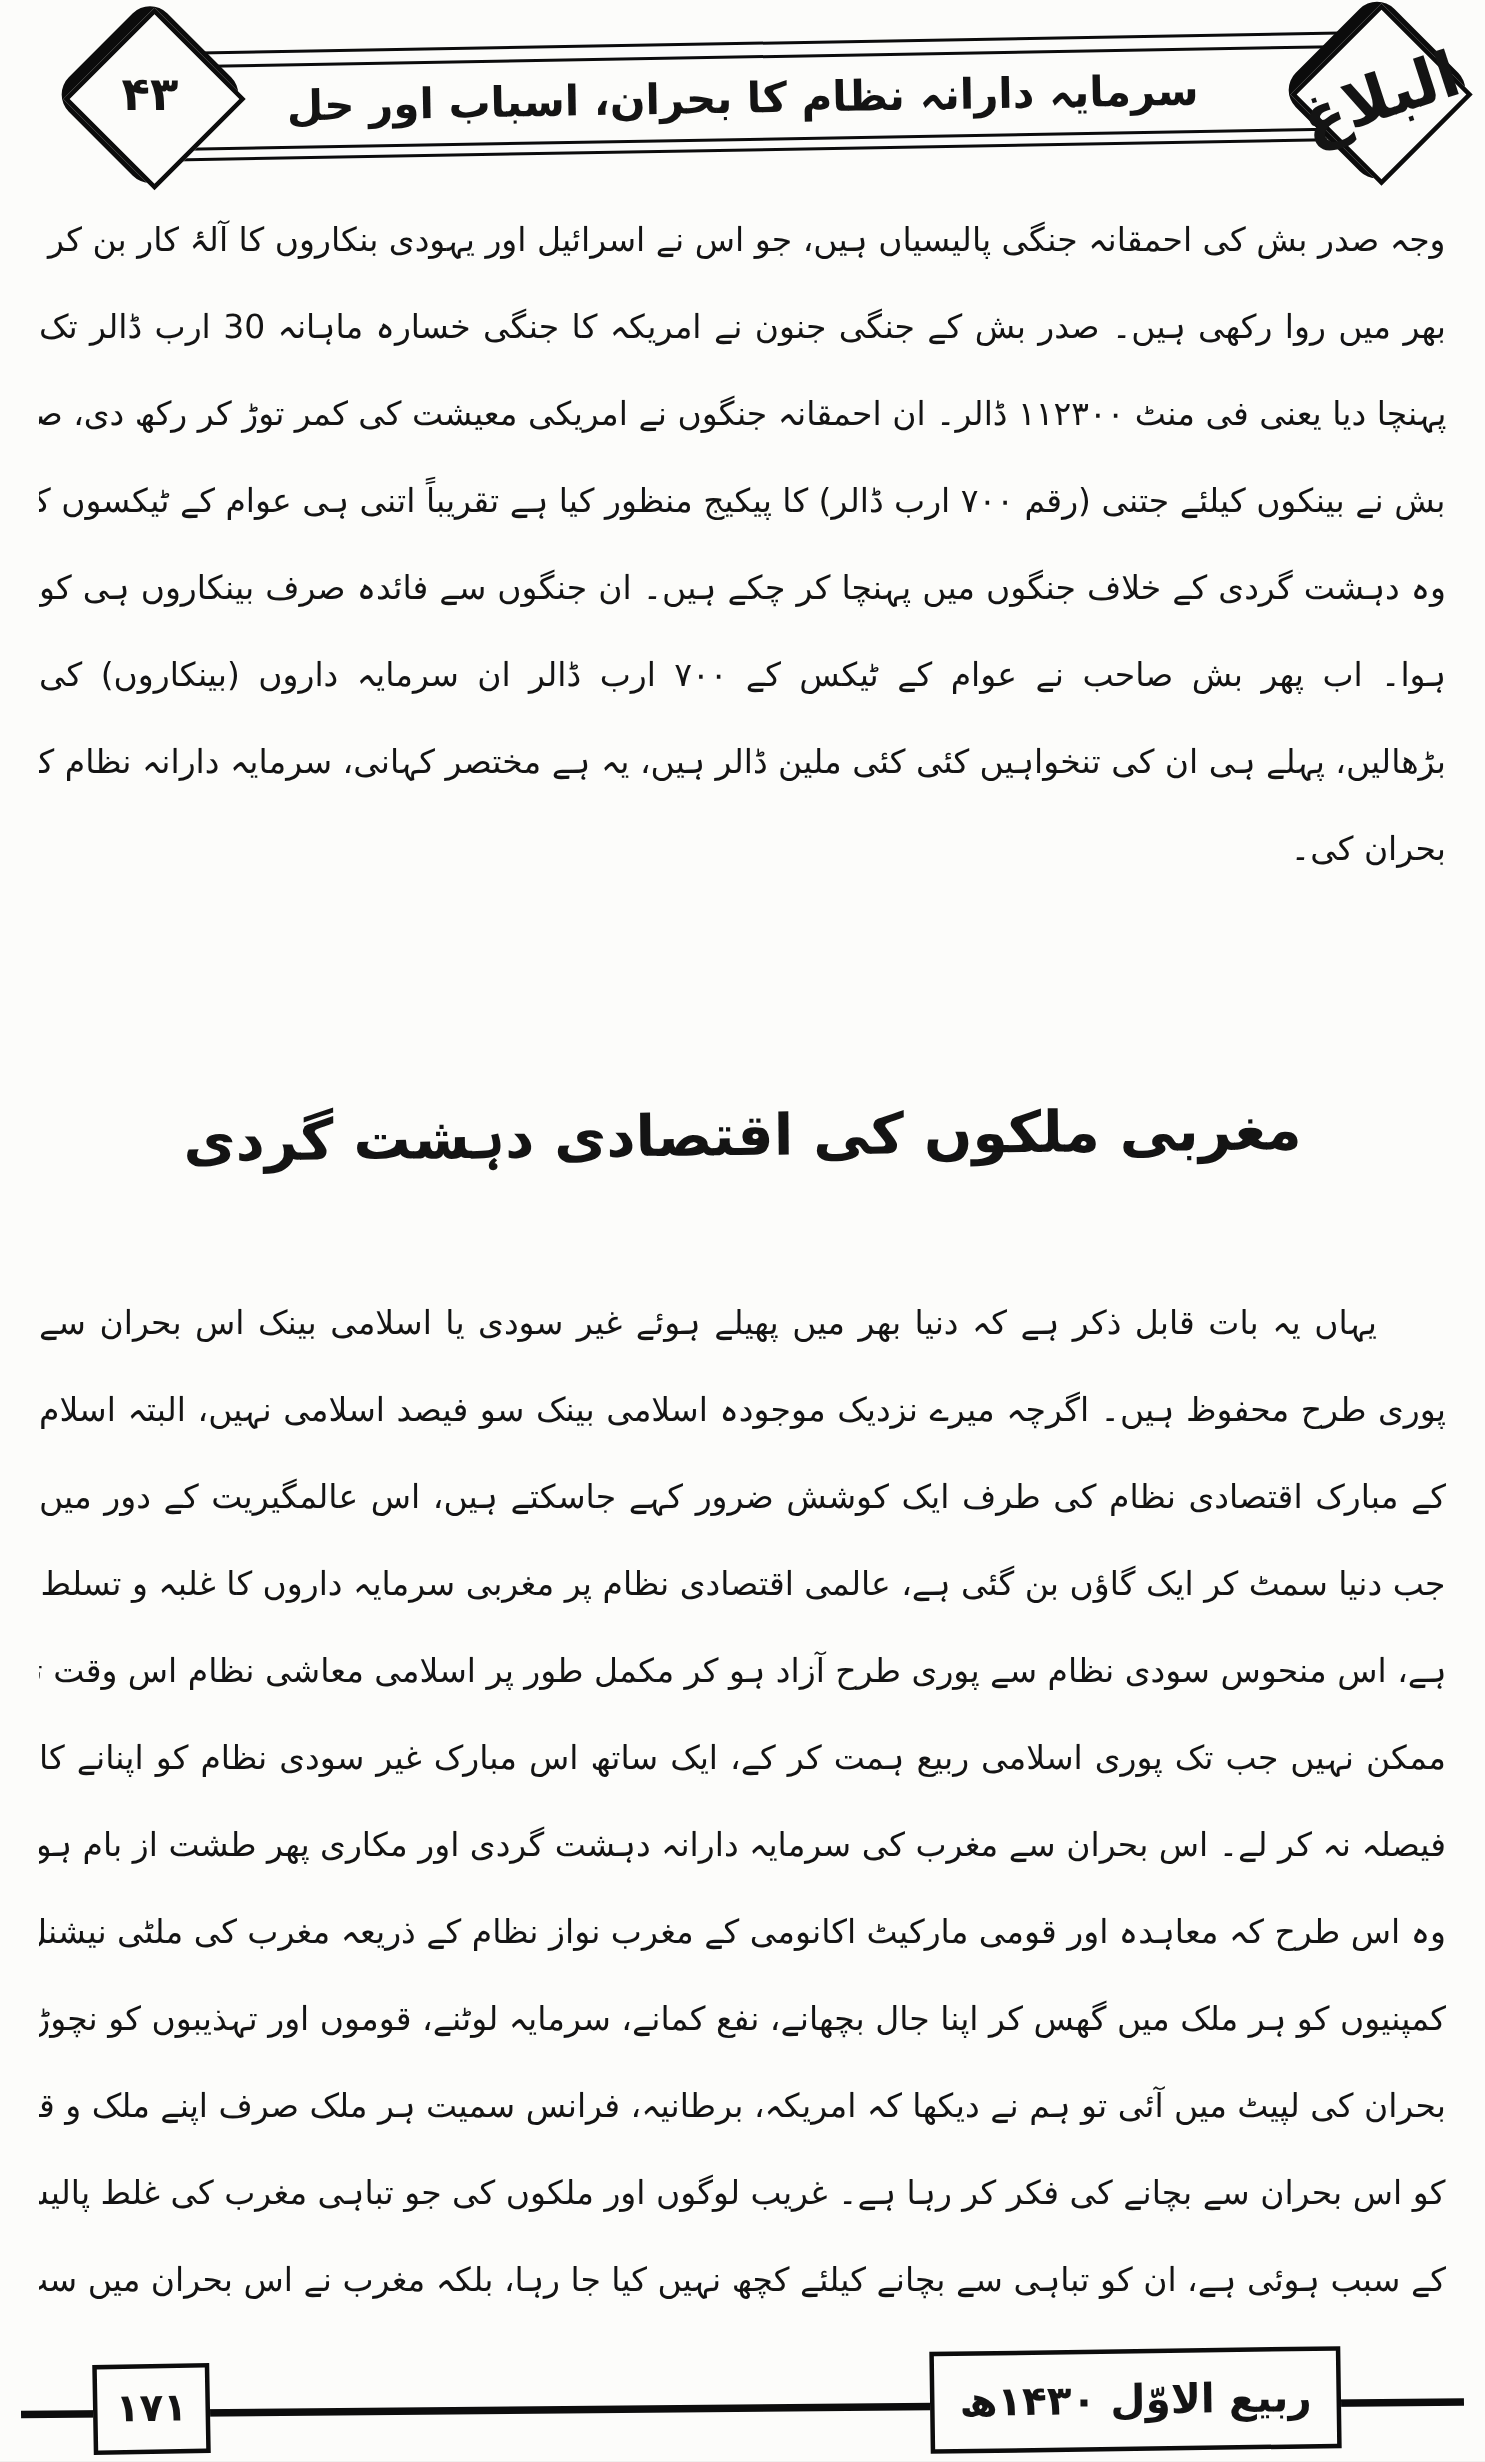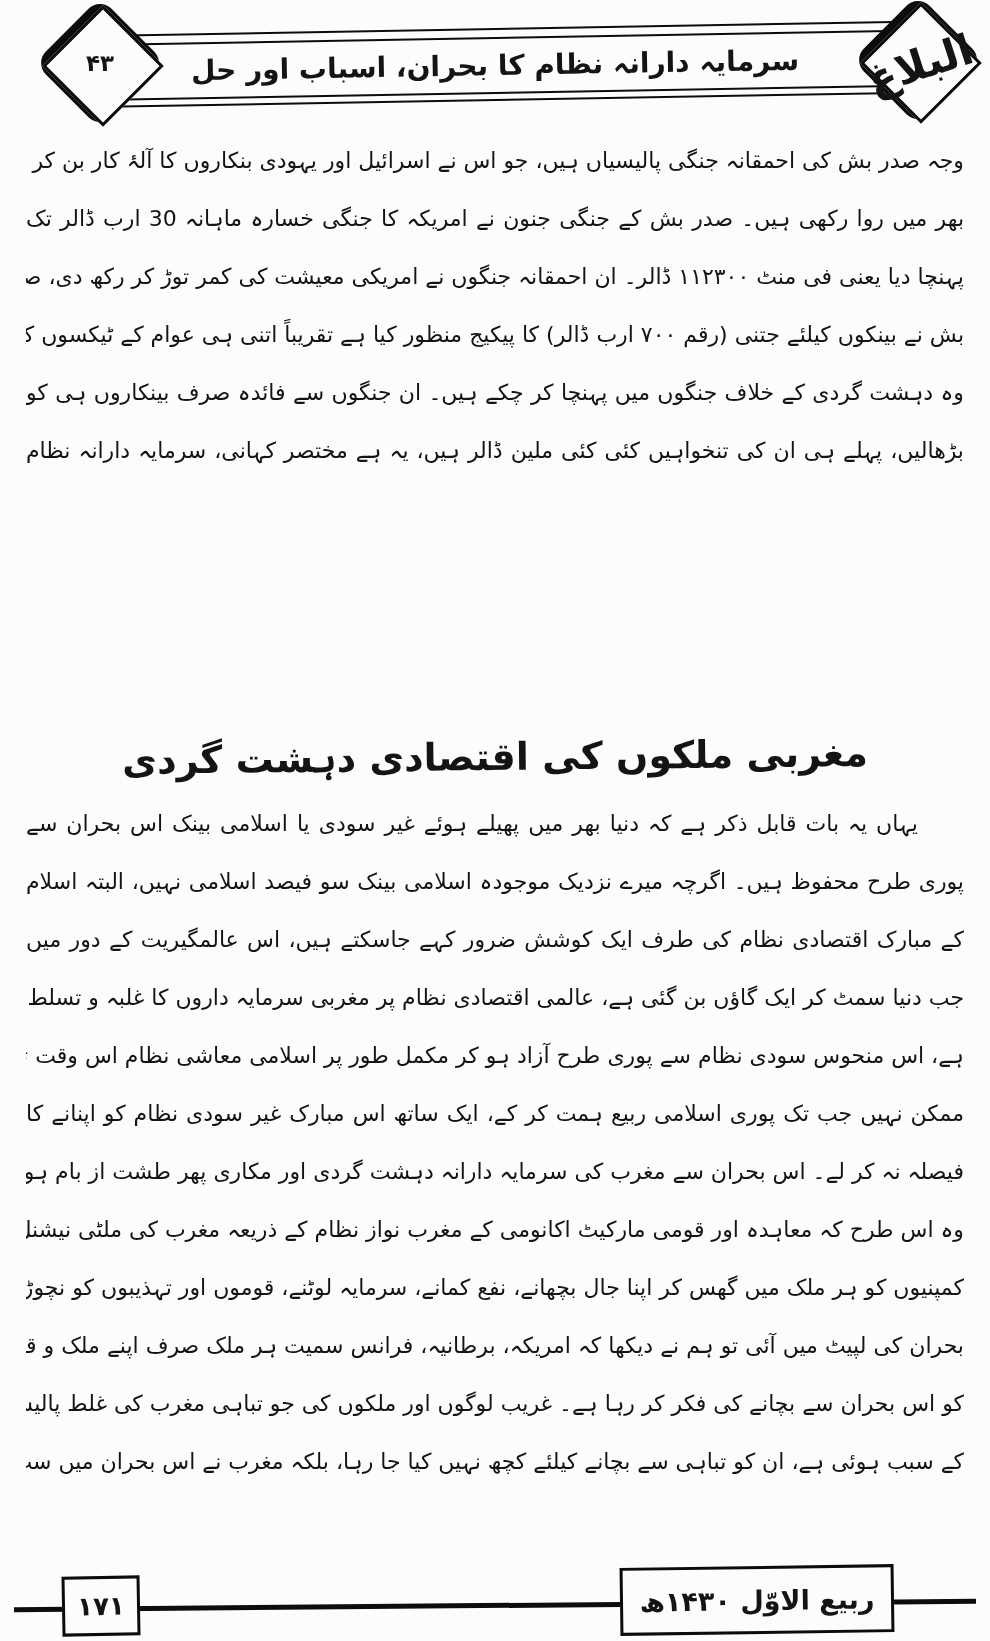--- a/index.html
+++ b/index.html
@@ -35,33 +35,33 @@
     position:absolute;width:80px;height:80px;background:#fcfcfa;
     border:3px solid #0c0c0c;transform:rotate(45deg);
   }
   .dia-back.left{left:60px;top:23px;}
   .dia.left{left:60px;top:23px;}
   .dia-back.right{left:878px;top:20px;}
   .dia.right{left:878px;top:20px;}
   .corner-num{
     position:absolute;left:60px;top:23px;width:80px;height:80px;
     display:flex;align-items:center;justify-content:center;
-    font-size:23px;font-weight:700;
+    font-size:31px;font-weight:700;
   }
   .logo-text{
     position:absolute;left:850px;top:22px;width:140px;height:84px;
     display:flex;align-items:center;justify-content:center;
     font-size:42px;font-weight:700;
     transform:rotate(-18deg);
     white-space:nowrap;
   }
   
   .para{position:absolute;left:26px;right:26px;}
   .p1{top:132px;}
-  .p2{top:795px;}
+  .p2{top:854px;}
   .tline{
     height:58px;line-height:58px;overflow:hidden;
     font-size:22px;
     text-align:justify;text-align-last:justify;
     white-space:nowrap;
   }
   .p1 .tline:last-child{text-align-last:right;white-space:normal;}
   .p2 .tline:first-child{padding-right:46px;}
   .section-heading{
     position:absolute;left:0;right:0;top:714px;height:86px;line-height:86px;
@@ -96,21 +96,23 @@
   <div class="dia-back right"></div>
   <div class="dia right"></div>
   <div class="logo-text">البلاغ</div>
 
   <div class="para p1">
       <div class="tline">وجہ صدر بش کی احمقانہ جنگی پالیسیاں ہیں، جو اس نے اسرائیل اور یہودی بنکاروں کا آلۂ کار بن کر دنیا</div>
       <div class="tline">بھر میں روا رکھی ہیں۔ صدر بش کے جنگی جنون نے امریکہ کا جنگی خسارہ ماہانہ 30 ارب ڈالر تک</div>
       <div class="tline">پہنچا دیا یعنی فی منٹ ۱۱۲۳۰۰ ڈالر۔ ان احمقانہ جنگوں نے امریکی معیشت کی کمر توڑ کر رکھ دی، صدر</div>
       <div class="tline">بش نے بینکوں کیلئے جتنی (رقم ۷۰۰ ارب ڈالر) کا پیکیج منظور کیا ہے تقریباً اتنی ہی عوام کے ٹیکسوں کی رقم</div>
       <div class="tline">وہ دہشت گردی کے خلاف جنگوں میں پہنچا کر چکے ہیں۔ ان جنگوں سے فائدہ صرف بینکاروں ہی کو</div>
+      <div class="tline">ہوا۔ اب پھر بش صاحب نے عوام کے ٹیکس کے ۷۰۰ ارب ڈالر ان سرمایہ داروں (بینکاروں) کی</div>
       <div class="tline">بڑھالیں، پہلے ہی ان کی تنخواہیں کئی کئی ملین ڈالر ہیں، یہ ہے مختصر کہانی، سرمایہ دارانہ نظام کے حالیہ</div>
+      <div class="tline">بحران کی۔</div>
     </div>
 
   <div class="section-heading">مغربی ملکوں کی اقتصادی دہشت گردی</div>
 
   <div class="para p2">
       <div class="tline">یہاں یہ بات قابل ذکر ہے کہ دنیا بھر میں پھیلے ہوئے غیر سودی یا اسلامی بینک اس بحران سے</div>
       <div class="tline">پوری طرح محفوظ ہیں۔ اگرچہ میرے نزدیک موجودہ اسلامی بینک سو فیصد اسلامی نہیں، البتہ اسلام</div>
       <div class="tline">کے مبارک اقتصادی نظام کی طرف ایک کوشش ضرور کہے جاسکتے ہیں، اس عالمگیریت کے دور میں</div>
       <div class="tline">جب دنیا سمٹ کر ایک گاؤں بن گئی ہے، عالمی اقتصادی نظام پر مغربی سرمایہ داروں کا غلبہ و تسلط قائم</div>
       <div class="tline">ہے، اس منحوس سودی نظام سے پوری طرح آزاد ہو کر مکمل طور پر اسلامی معاشی نظام اس وقت تک</div>

